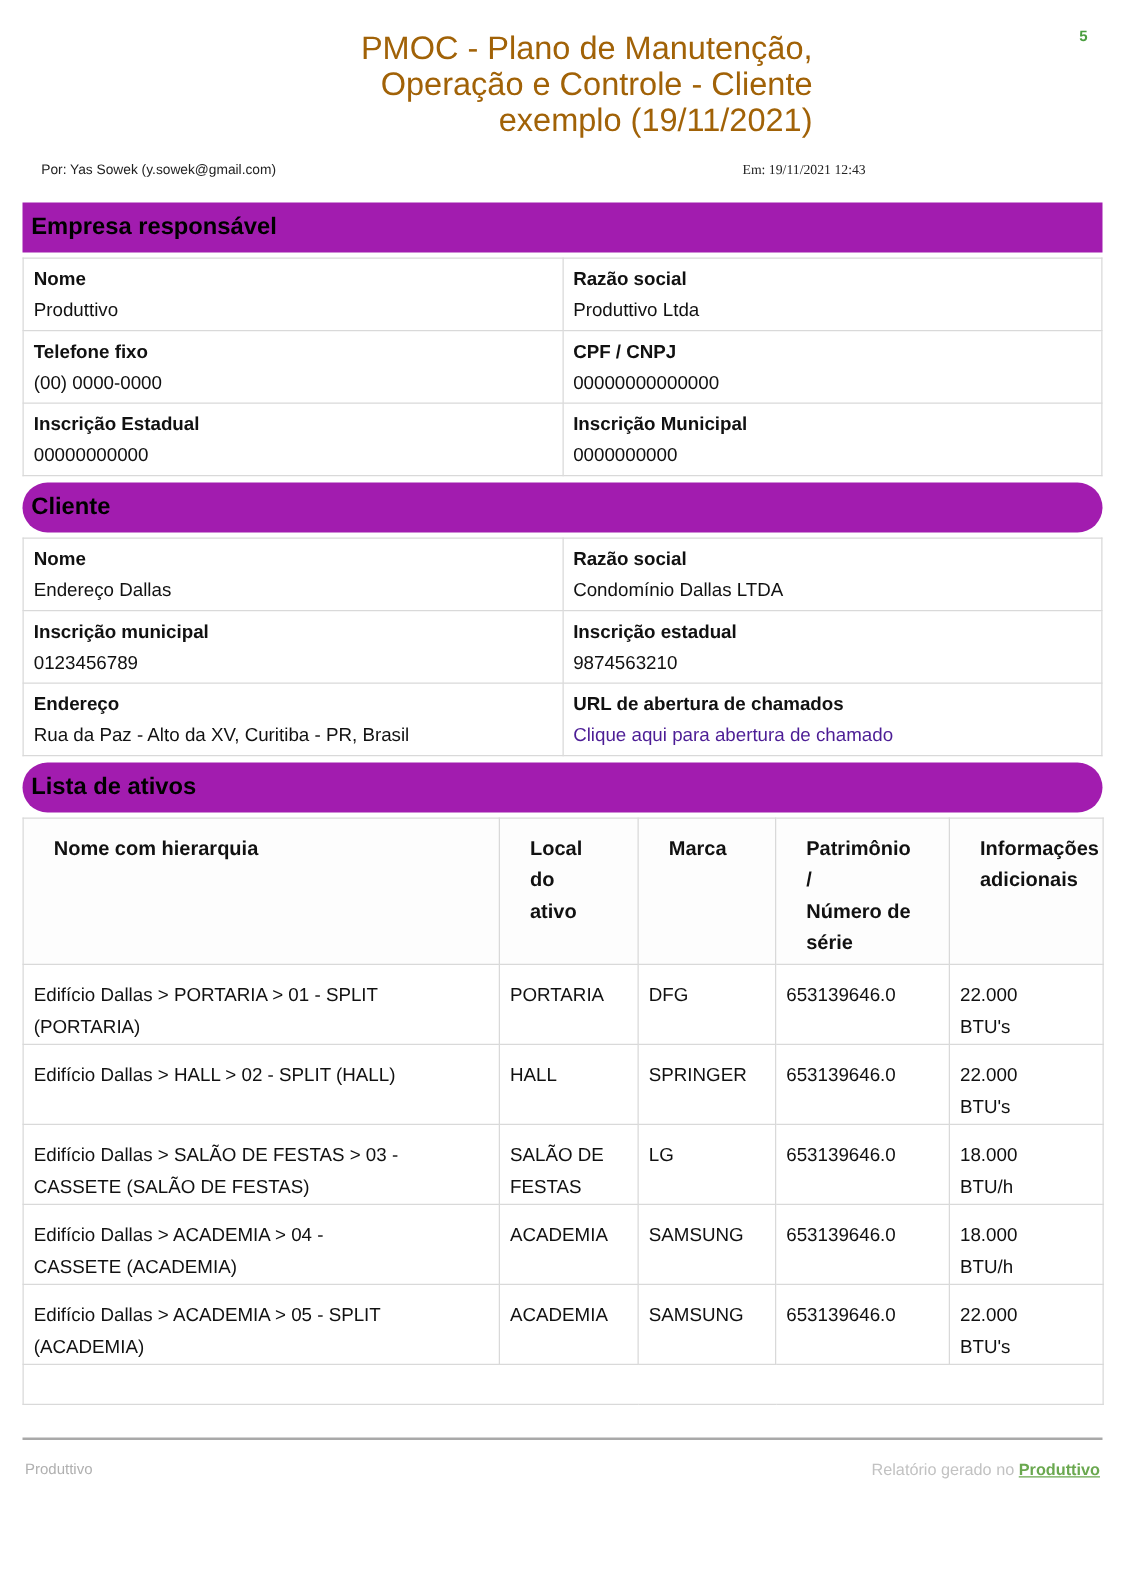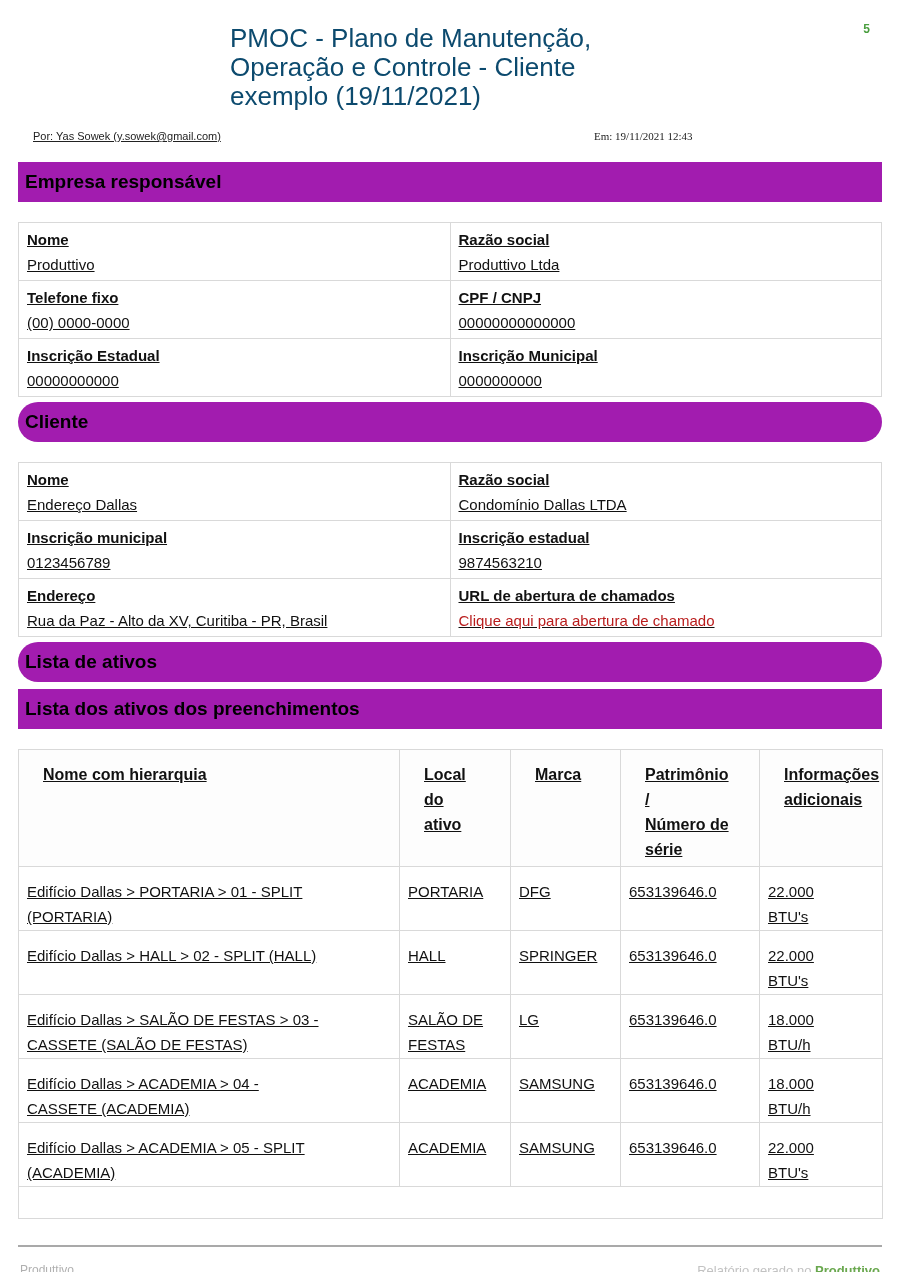--- a/index.html
+++ b/index.html
@@ -12,46 +12,46 @@
     position:relative;
     overflow:hidden;
   }
   .pagenum {
     position:absolute; top:22px; right:30px;
     color:#4a9e3f; font-size:12px; font-weight:bold;
   }
   .content { padding:0 18px; }
   .title {
     width:420px; margin:24px 0 0 212px;
-    text-align:left;
+    text-align:right;
     font-size:26px; line-height:29px;
-    color:#0c4a6e; font-weight:400;
+    color:#a16207; font-weight:400;
   }
   .byline { position:relative; margin-top:19px; height:15px; font-size:11px; color:#222; }
-  .byline .por { position:absolute; left:15px; top:0;text-decoration:underline; }
+  .byline .por { position:absolute; left:15px; top:0; }
   .byline .em  { position:absolute; left:576px; top:0;font-family:Liberation Serif, serif; }
   .strip {
     background:#a21caf; color:#000;
     font-size:19px; font-weight:bold;
     padding:9px 7px;
   }
   .strip.first { margin-top:17px; }
   .strip.after-table { margin-top:5px;border-radius:20px; }
   .strip.after-strip { margin-top:7px; }
-  table { width:100%; border-collapse:collapse; table-layout:fixed; margin-top:20px;text-decoration:underline; }
+  table { width:100%; border-collapse:collapse; table-layout:fixed; margin-top:4px; }
   .kv-table td {
     width:50%;
     border:1px solid #d9d9d9;
     padding:4px 8px 3px;
     vertical-align:top;
     font-size:15px; line-height:25px;
   }
   .kv-label { font-weight:bold; display:block; }
   .kv-value { display:block; }
-  a.cell-link { color:#b91c1c; text-decoration:none; display:block; }
+  a.cell-link { color:#4c1d95; text-decoration:none; display:block; }
   .assets-table th {
     border:1px solid #d9d9d9;
     background:#fdfdfd;
     font-size:16px; font-weight:bold; text-align:left;
     vertical-align:top;
     padding:12px 24px 4px;
     line-height:25px;
     white-space:pre-line;
   }
   .assets-table td {
@@ -156,21 +156,20 @@
         <td>
           <span class="kv-label">URL de abertura de chamados</span>
           <a class="cell-link" href="#">Clique aqui para abertura de chamado</a>
         </td>
       </tr>
     </tbody>
   </table>
 
   <div class="strip after-table">Lista de ativos</div>
 
-  <div class="strip after-strip">Lista dos ativos dos preenchimentos</div>
 
   <table class="assets-table">
     <colgroup>
       <col style="width:381px">
       <col style="width:111px">
       <col style="width:110px">
       <col style="width:139px">
       <col style="width:123px">
     </colgroup>
     <thead>

